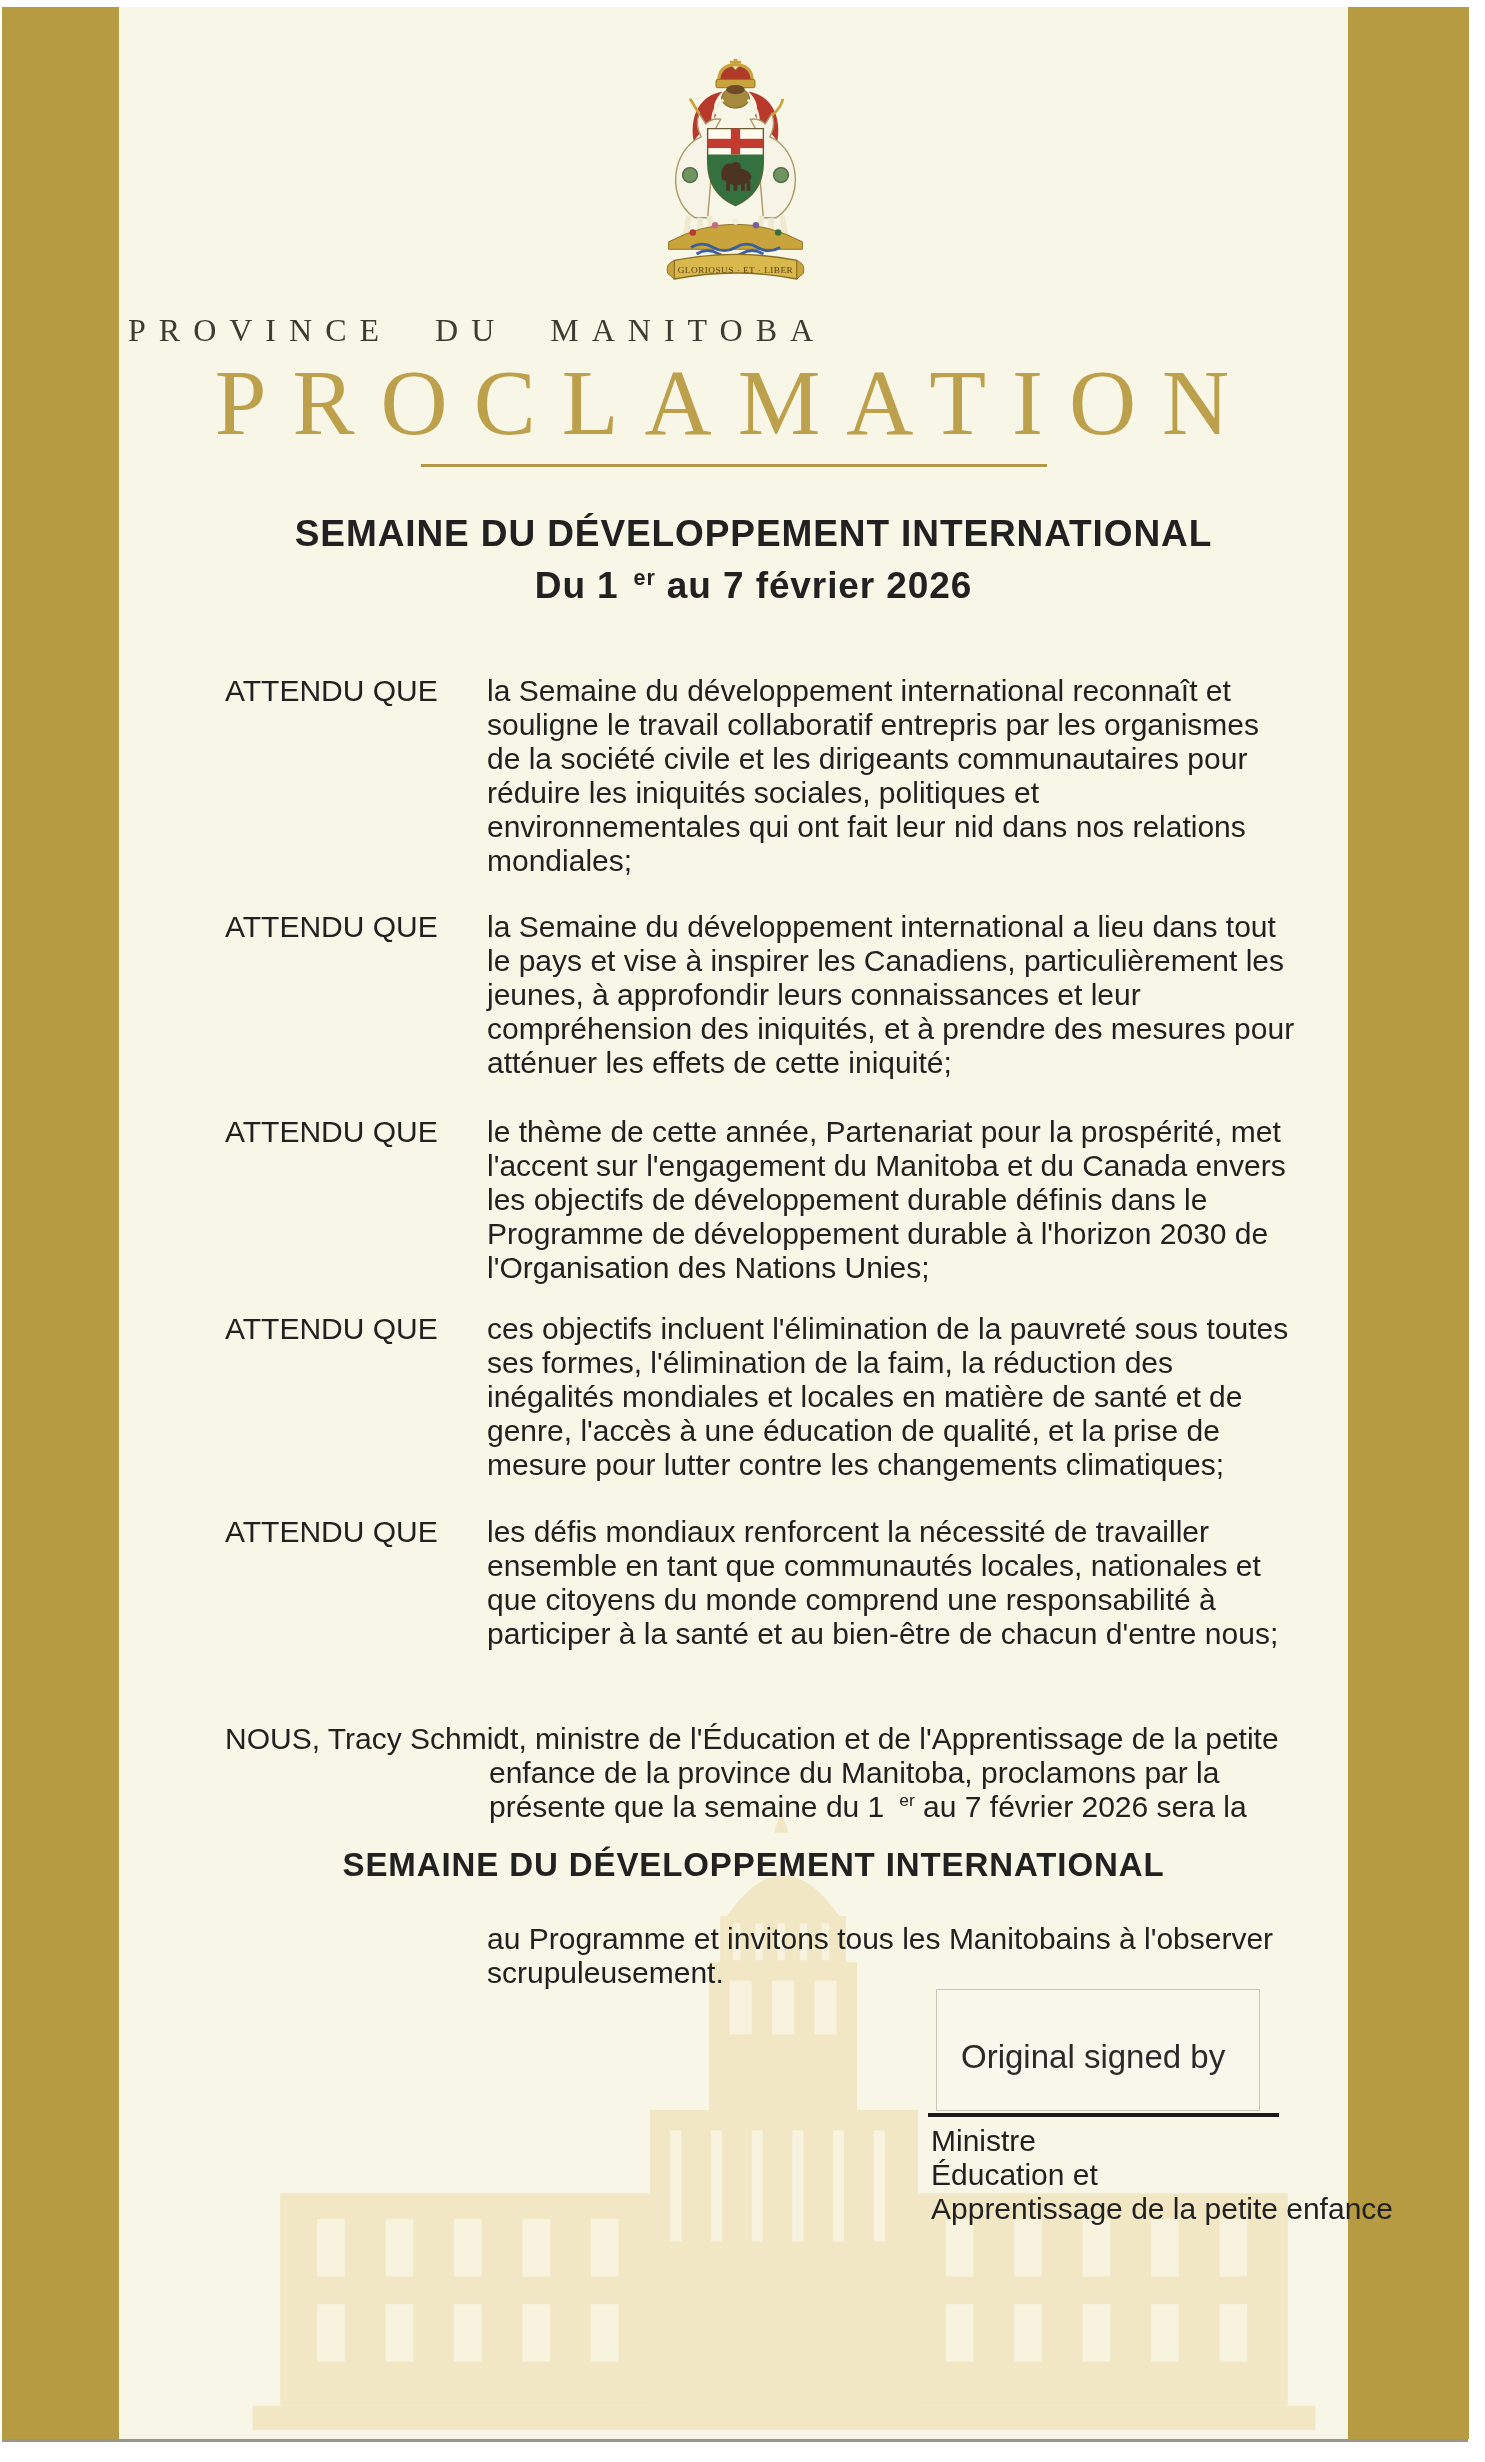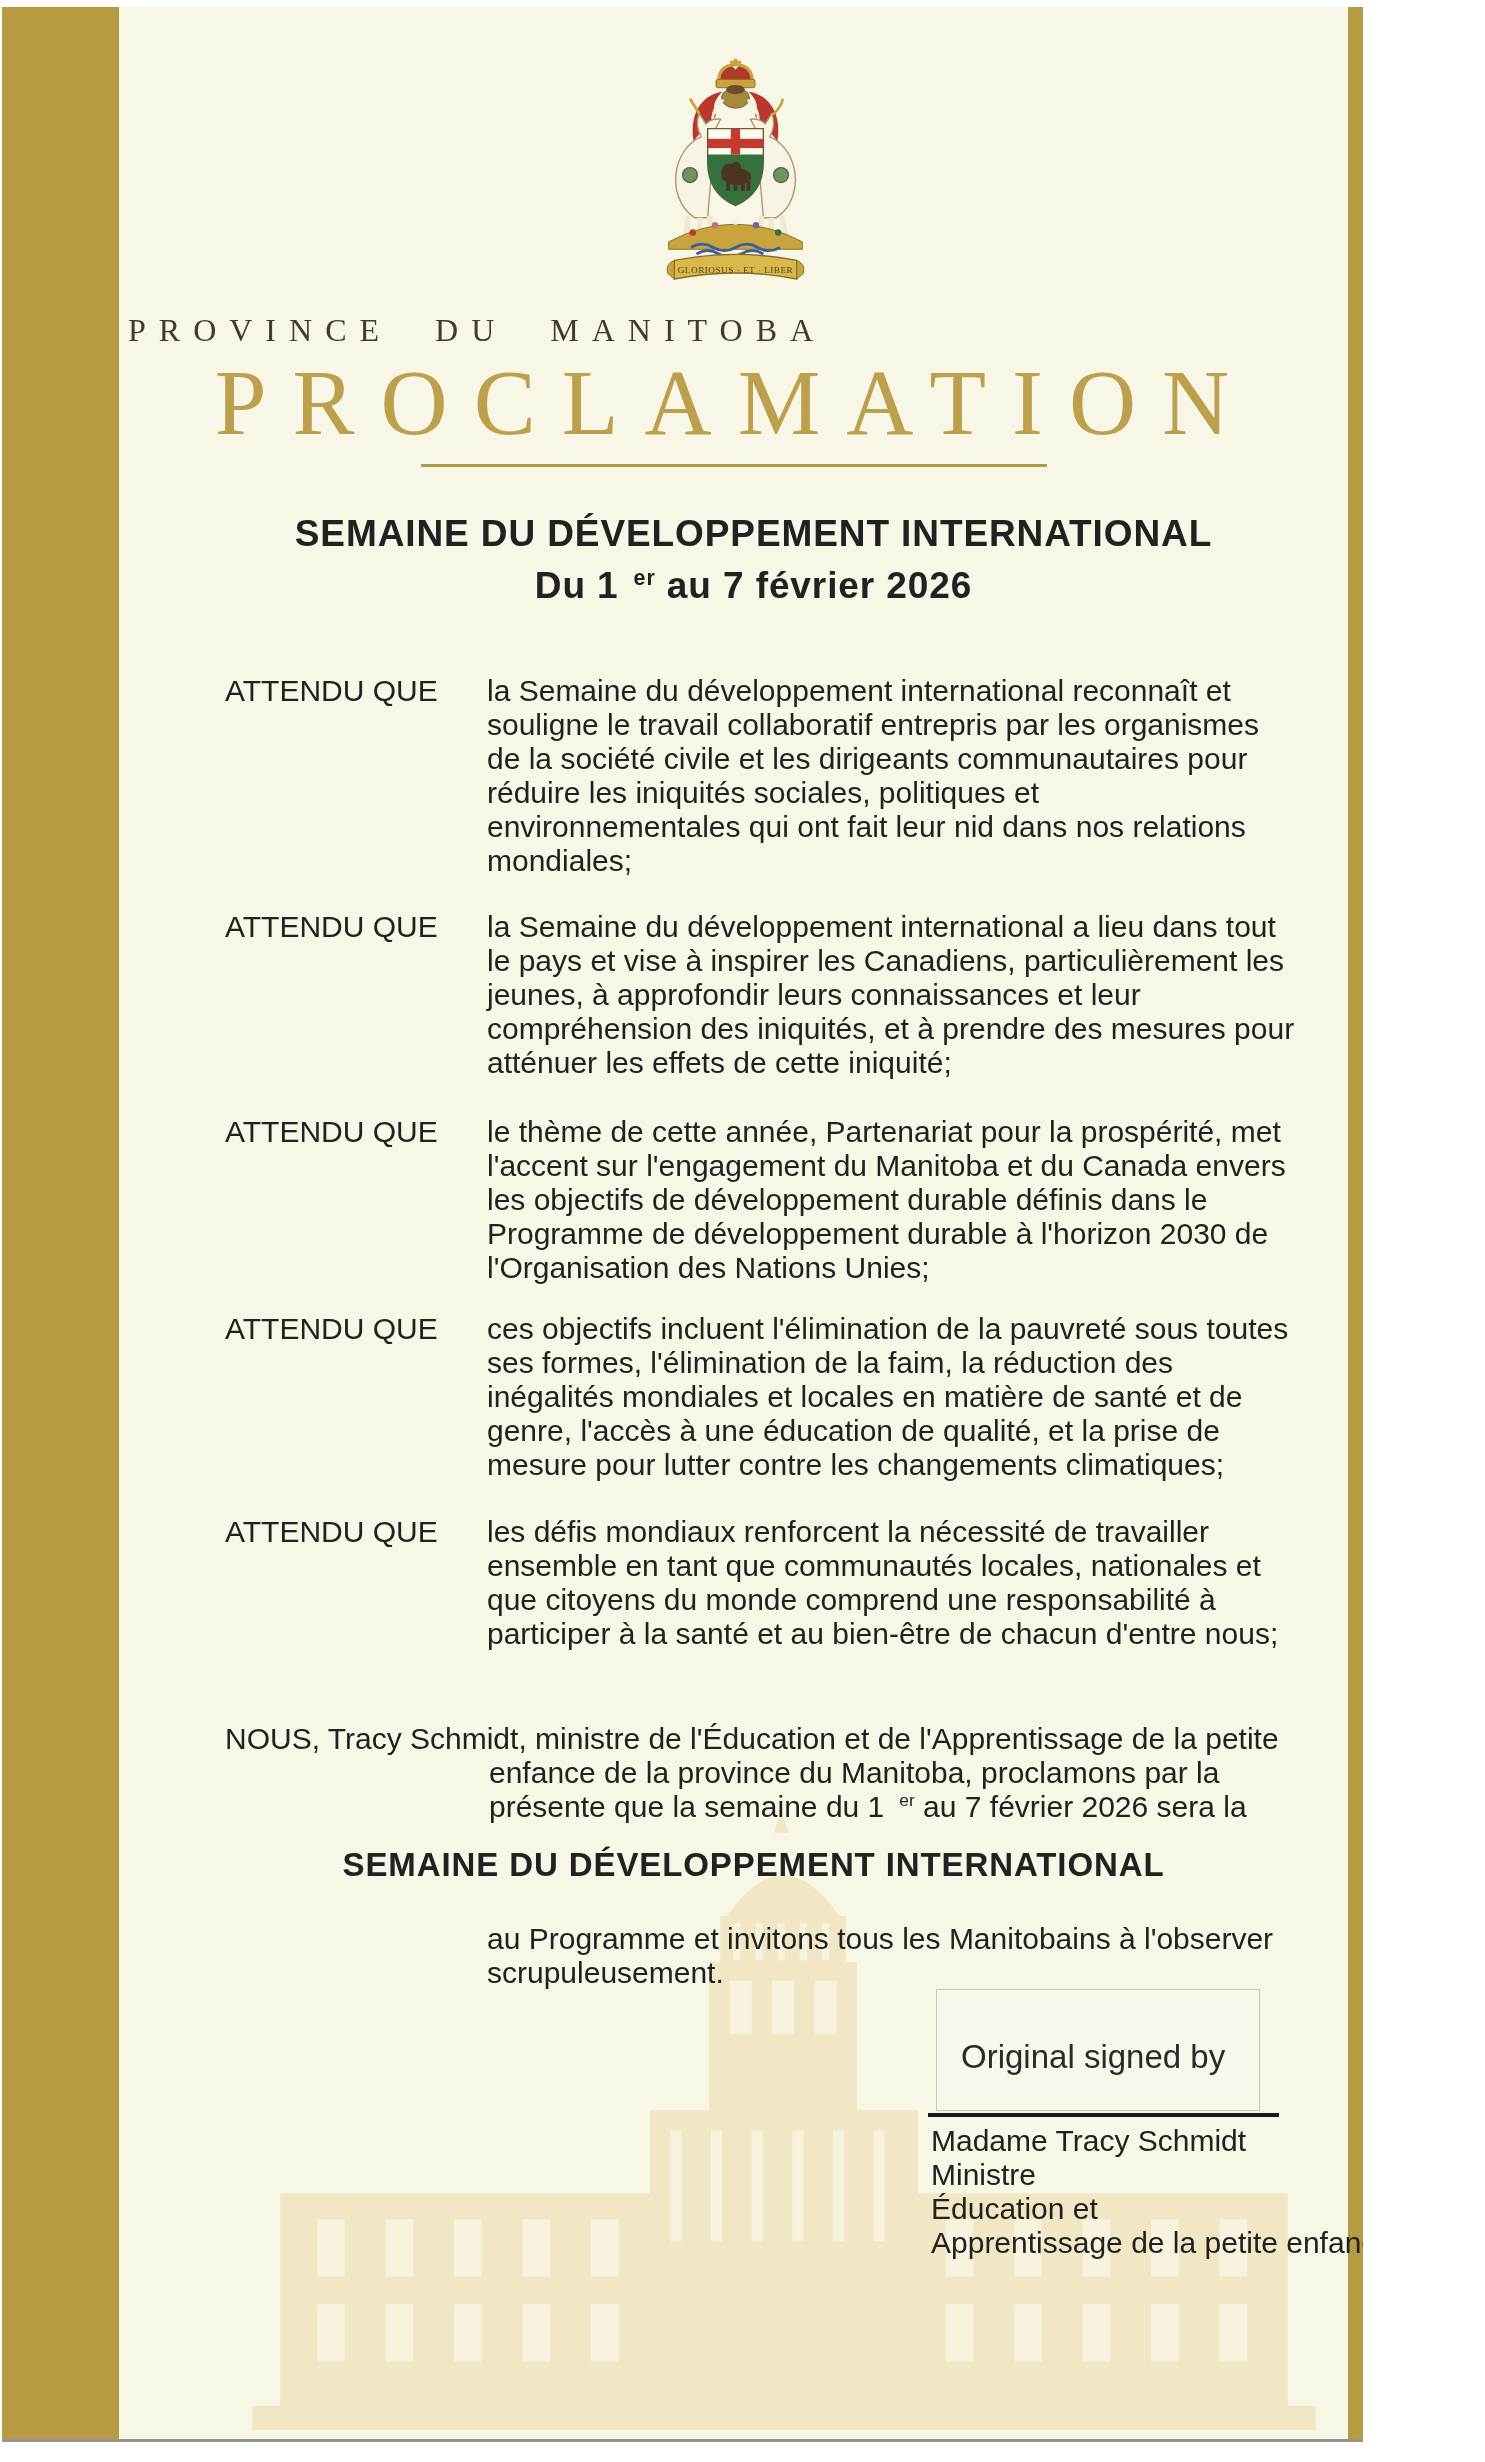--- a/index.html
+++ b/index.html
@@ -4,21 +4,21 @@
 <style>
   :root{
     --gold:#b69b43;
     --gold-title:#bda04b;
     --paper:#f7f6e7;
     --ink:#212121;
     --watermark:#eedcab;
   }
   html,body{margin:0;padding:0;background:#ffffff;}
   .canvas{
-    position:relative;width:1363px;height:2462px;background:#ffffff;
+    position:relative;width:1485px;height:2462px;background:#ffffff;
     font-family:"Liberation Sans", sans-serif;color:var(--ink);overflow:hidden;
   }
   .paper{position:absolute;left:1.9px;top:7.4px;width:1466px;height:2432px;background:var(--paper);z-index:0;}
   .bar{position:absolute;top:7.4px;height:2432px;background:var(--gold);z-index:2;}
   .bar-left{left:1.9px;width:117px;}
   .bar-right{left:1348px;width:121px;}
   .bottom-line{position:absolute;left:1.9px;top:2439px;width:1466px;height:2.8px;background:#96968a;z-index:2;}
   .wm{position:absolute;left:213px;top:1805px;width:1142px;height:636px;z-index:1;opacity:.55;}
   .txt{position:absolute;z-index:3;}
   .crest{position:absolute;left:637px;top:58px;width:197px;height:234px;z-index:3;}
@@ -232,20 +232,19 @@
   <div class="txt closing">
       <div>au Programme et invitons tous les Manitobains à l'observer</div>
       <div>scrupuleusement.</div>
     </div>
 
   <div class="stamp-box">
     <div class="stamp-text">Original signed by</div>
   </div>
   <div class="sig-line"></div>
   <div class="txt sig-block">
-      <div>Madame Tracy Schmidt</div>
       <div>Ministre</div>
       <div>Éducation et</div>
       <div>Apprentissage de la petite enfance</div>
     </div>
 
 </div>
 
 
 </body></html>

